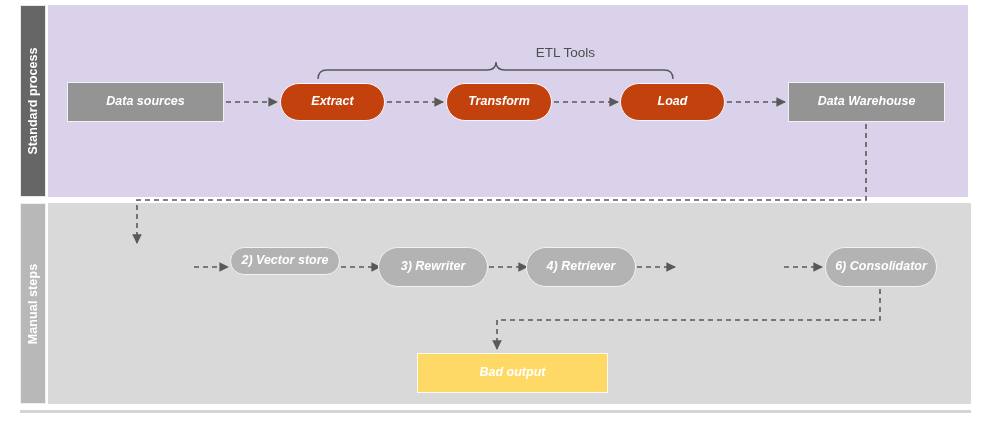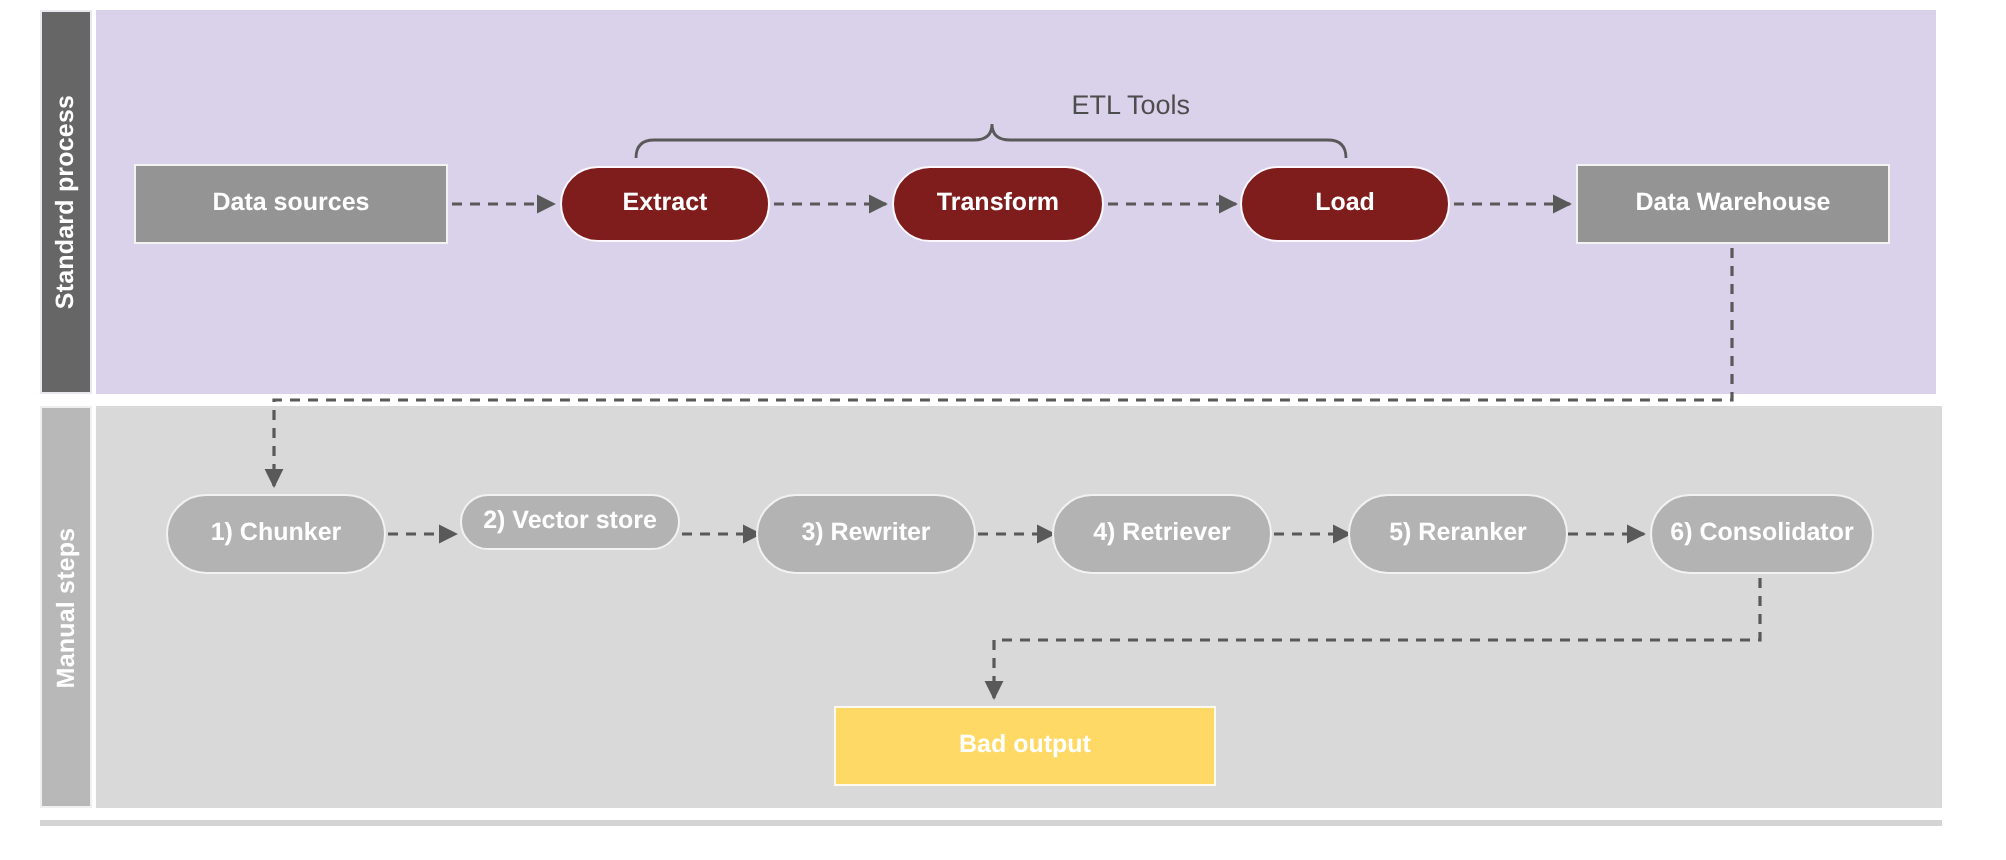--- a/index.html
+++ b/index.html
@@ -70,27 +70,28 @@
     box-sizing: border-box;
     display: flex;
     align-items: center;
     justify-content: center;
     text-align: center;
     color: #ffffff;
     font-weight: bold;
     font-size: 12.5px;
     line-height: 1.22;
     padding: 2px 6px;
+    font-style: italic;
   }
   .node.rect {
     background: #949494;
     border: 1.6px solid #f2f2f2;
   }
   .node.pill-pink {
-    background: #7f1d1d;
+    background: #c2410c;
     border: 1.6px solid #fbf7fc;
     border-radius: 999px;
   }
   .node.pill-gray {
     background: #b3b3b3;
     border: 1.6px solid #f2f2f2;
     border-radius: 999px;
   }
   .node.rect-yellow {
     background: #ffd966;
@@ -163,27 +164,25 @@
   <div class="node rect" style="left:67px; top:82px; width:157px; height:40px;">Data sources</div>
 
   <div class="node pill-pink" style="left:280px; top:83px; width:105px; height:38px;">Extract</div>
 
   <div class="node pill-pink" style="left:446px; top:83px; width:106px; height:38px;">Transform</div>
 
   <div class="node rect" style="left:788px; top:82px; width:157px; height:40px;">Data Warehouse</div>
 
   <div class="node pill-pink" style="left:620px; top:83px; width:105px; height:38px;">Load</div>
 
-  <div class="node pill-gray" style="left:83px; top:247px; width:110px; height:40px;">1) Chunker</div>
 
   <div class="node pill-gray" style="left:230px; top:247px; width:110px; height:28px;">2) Vector store</div>
 
   <div class="node pill-gray" style="left:378px; top:247px; width:110px; height:40px;">3) Rewriter</div>
 
   <div class="node pill-gray" style="left:526px; top:247px; width:110px; height:40px;">4) Retriever</div>
 
-  <div class="node pill-gray" style="left:674px; top:247px; width:110px; height:40px;">5) Reranker</div>
 
   <div class="node pill-gray" style="left:825px; top:247px; width:112px; height:40px;">6) Consolidator</div>
 
   <div class="node rect-yellow" style="left:417px; top:353px; width:191px; height:40px;">Bad output</div>
 
 </div>
 
 </body></html>

